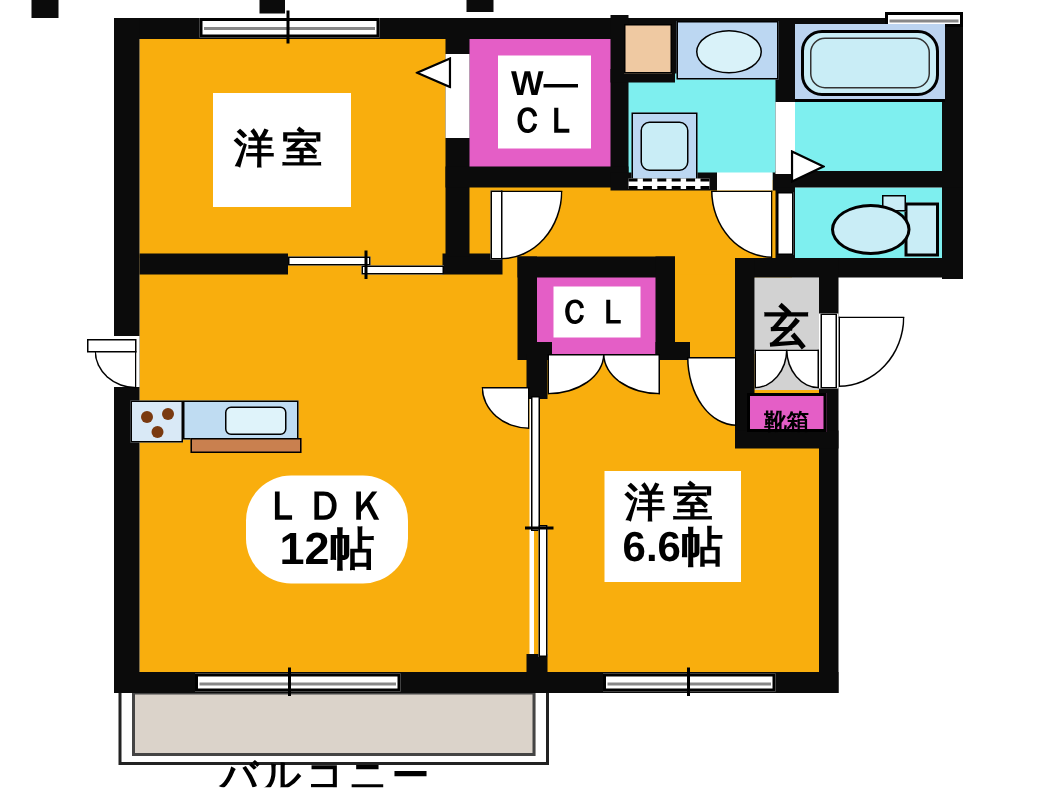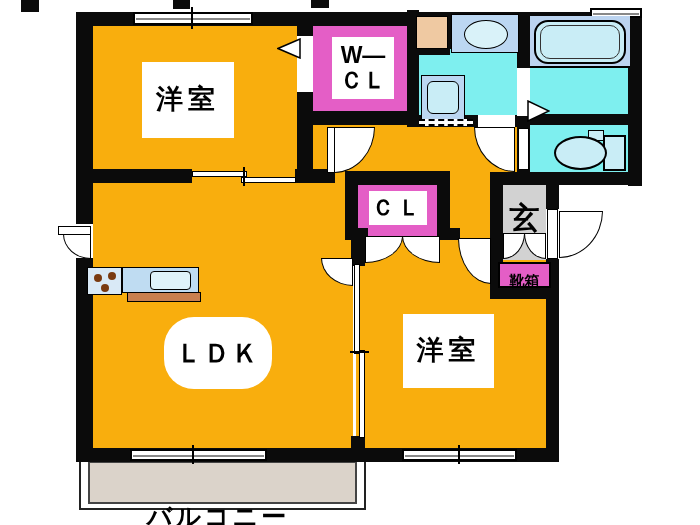--- a/index.html
+++ b/index.html
@@ -164,22 +164,24 @@
 
   <div class="abs labelbox" style="left:142px;top:62px;width:92px;height:76px;">
     <span style="font-size:27px;letter-spacing:5px;">洋室</span>
   </div>
   <div class="abs labelbox" style="left:332px;top:37px;width:62px;height:62px;">
     <span style="font-size:23px;">W―</span>
     <span style="font-size:23px;">ＣＬ</span>
   </div>
   <div class="abs labelbox" style="left:164px;top:317px;width:108px;height:72px;border-radius:30px;">
     <span style="font-size:26px;letter-spacing:2px;">ＬＤＫ</span>
+    <span style="font-size:30px;">12帖</span>
   </div>
   <div class="abs labelbox" style="left:403px;top:314px;width:91px;height:74px;">
     <span style="font-size:27px;letter-spacing:5px;">洋室</span>
+    <span style="font-size:28px;">6.6帖</span>
   </div>
   <div class="abs labelbox" style="left:369px;top:191px;width:58px;height:34px;">
     <span style="font-size:22px;letter-spacing:4px;">ＣＬ</span>
   </div>
   <div class="abs cjk" style="left:503px;top:198px;width:43px;font-size:30px;">玄</div>
 
 </div>
 
 </body></html>

